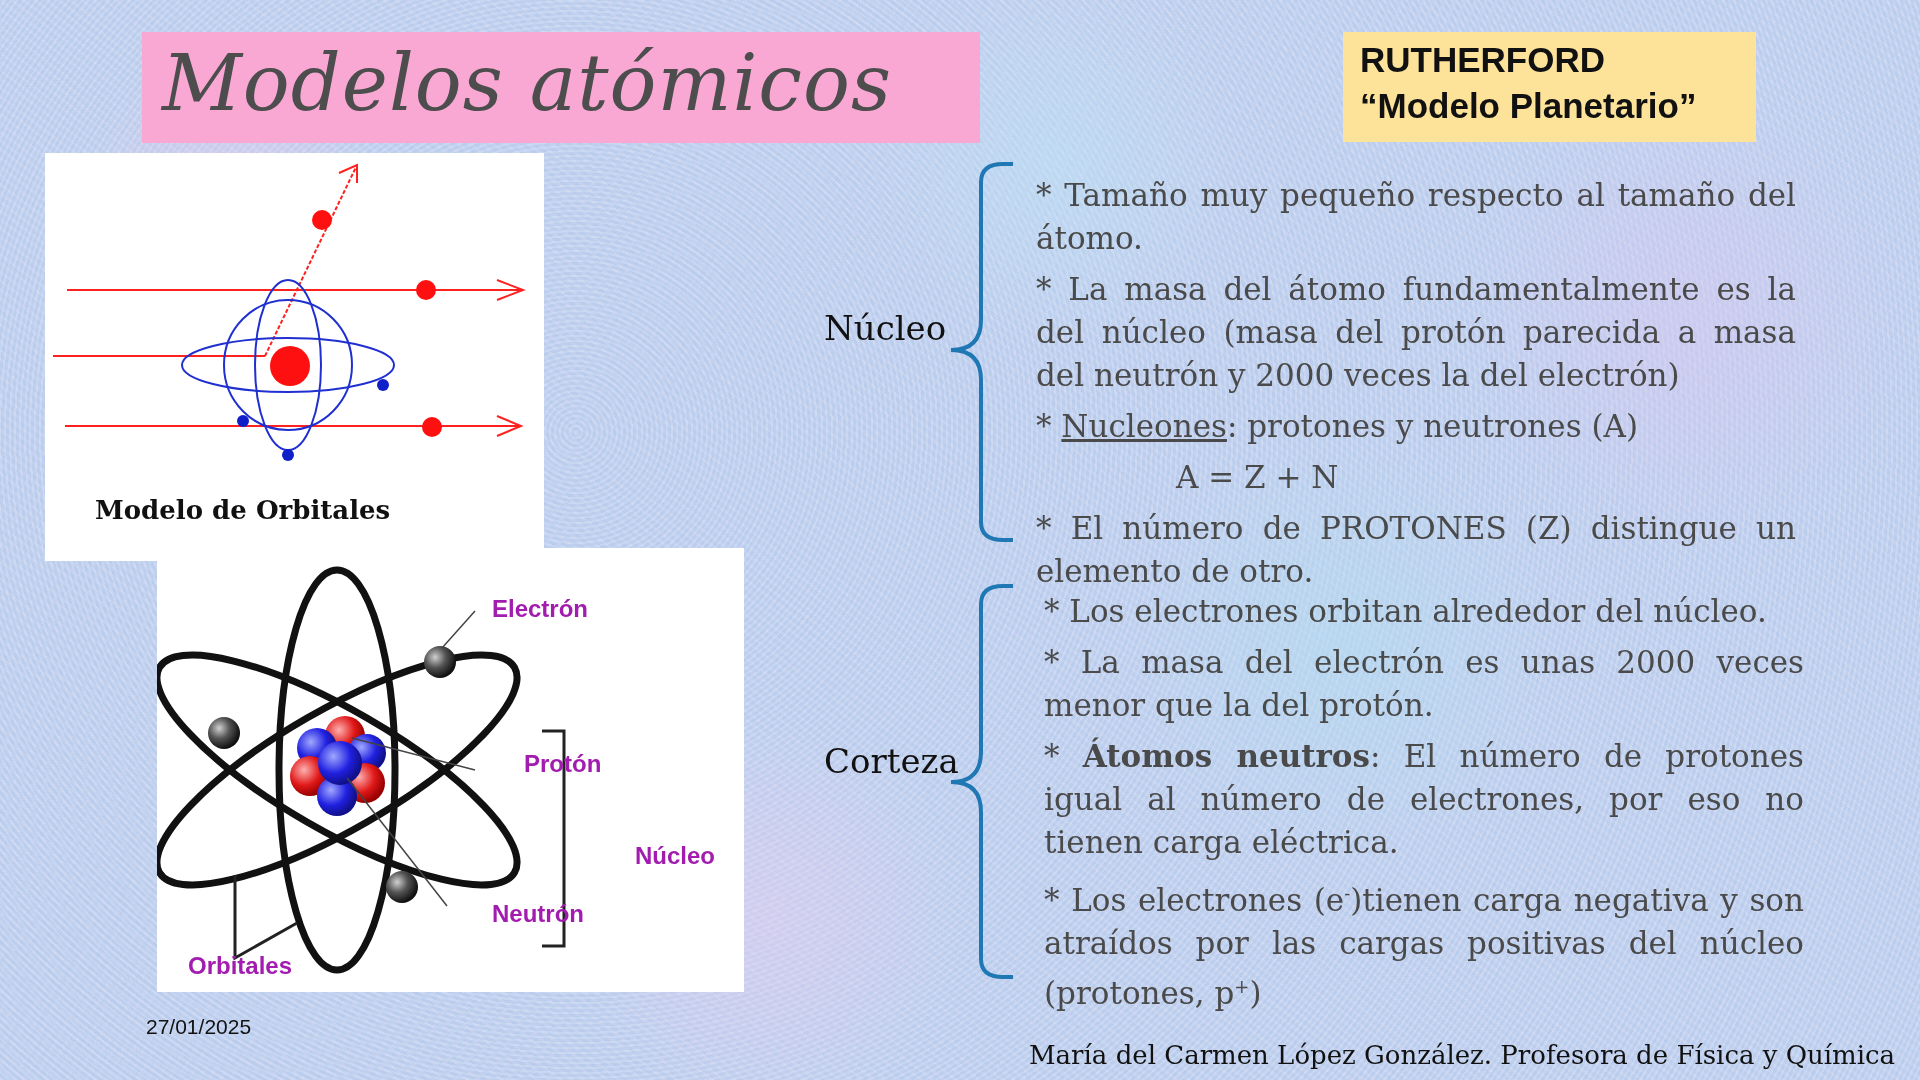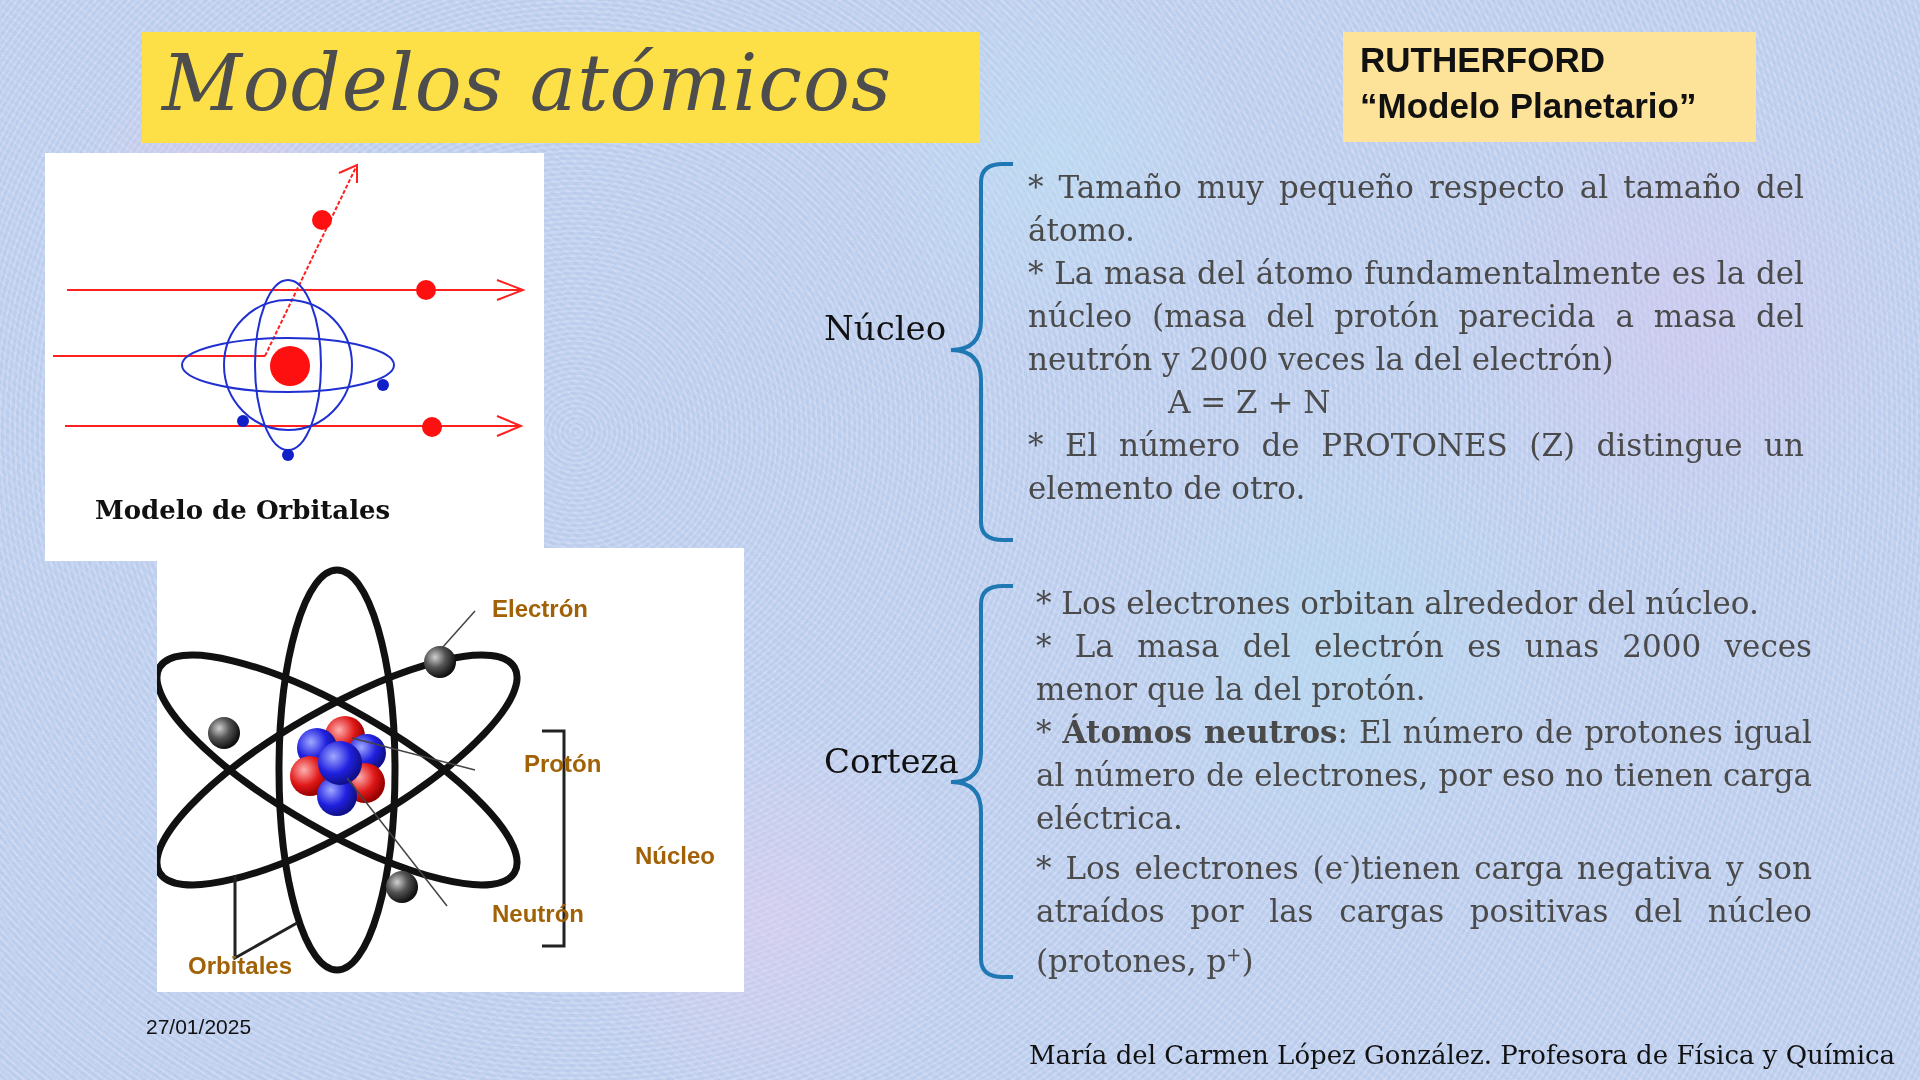--- a/index.html
+++ b/index.html
@@ -13,48 +13,48 @@
       radial-gradient(circle at 40% 85%, rgba(230,205,240,0.5) 0, rgba(230,205,240,0) 200px),
       radial-gradient(circle at 88% 30%, rgba(215,200,240,0.55) 0, rgba(215,200,240,0) 240px),
       radial-gradient(circle at 55% 15%, rgba(190,225,245,0.55) 0, rgba(190,225,245,0) 180px),
       repeating-radial-gradient(circle at 30% 40%, rgba(255,255,255,0.10) 0 2px, rgba(150,170,220,0.10) 2px 5px),
       repeating-linear-gradient(37deg, rgba(255,255,255,0.08) 0 3px, rgba(160,180,230,0.08) 3px 7px),
       repeating-linear-gradient(-61deg, rgba(240,210,240,0.10) 0 4px, rgba(170,200,235,0.10) 4px 9px);
   }
   .abs { position:absolute; }
 
   
-  #title-box { left:142px; top:32px; width:838px; height:111px; background:#fde047; }
+  #title-box { left:142px; top:32px; width:838px; height:111px; background:#f9a8d4; }
   #title-text {
     position:absolute; left:20px; top:6px;
     font-family:"DejaVu Serif", serif; font-style:italic;
     font-size:78px; color:#4d4d4d; letter-spacing:1px; white-space:nowrap;
   }
 
   
   #ruth-box { left:1343px; top:32px; width:413px; height:110px; background:#fde39a; }
   #ruth-title { position:absolute; left:17px; top:8px; font-family:"Liberation Sans", sans-serif; font-weight:bold; font-size:35px; color:#111; }
   #ruth-sub { position:absolute; left:17px; top:54px; font-family:"Liberation Sans", sans-serif; font-weight:bold; font-size:35px; color:#111; }
 
   
   #img1 { left:45px; top:153px; width:499px; height:408px; background:#fff; }
   #img2 { left:157px; top:548px; width:587px; height:444px; background:#fff; }
   .caption-serif { font-family:"DejaVu Serif", serif; font-weight:bold; font-size:26px; color:#111; }
-  .lbl { font-family:"Liberation Sans", sans-serif; font-weight:bold; font-size:24px; color:#a16207; position:absolute; }
+  .lbl { font-family:"Liberation Sans", sans-serif; font-weight:bold; font-size:24px; color:#a21caf; position:absolute; }
 
   
   .section-label { font-family:"DejaVu Serif", serif; font-size:34px; color:#111; }
   .brace { position:absolute; }
 
   
   .body-text {
     position:absolute; font-family:"DejaVu Serif", serif; font-size:31px;
     line-height:43px; color:#4a4a4a; text-align:justify;
   }
-  .body-text p { margin:0; }
+  .body-text p { margin:8px; }
   .body-text u { text-decoration:underline; }
   .center-formula { padding-left:140px; }
 
   #date { left:146px; top:1015px; font-family:"Liberation Sans", sans-serif; font-size:21px; color:#111; }
   #footer { left:1029px; top:1040px; font-family:"DejaVu Serif", serif; font-size:26px; color:#111; white-space:nowrap; }
 </style>
 </head>
 <body>
 
 <div id="title-box" class="abs">
@@ -155,20 +155,21 @@
   <div class="lbl" style="left:31px; top:404px;">Orbitales</div>
 </div>
 
 <div class="abs section-label" style="left:824px; top:308px;">Núcleo</div>
 <svg class="brace" style="left:945px; top:160px;" width="70" height="385" viewBox="0 0 70 385">
   <path d="M68,4 L58,4 Q36,4 36,22 L36,160 Q36,190 6,190 Q36,190 36,220 L36,362 Q36,380 58,380 L68,380" fill="none" stroke="#1f78b4" stroke-width="4"></path>
 </svg>
 <div class="body-text" style="left:1028px; top:166px; width:776px;">
   <p>* Tamaño muy pequeño respecto al tamaño del átomo.</p>
   <p>* La masa del átomo fundamentalmente es la del núcleo (masa del protón parecida a masa del neutrón y 2000 veces la del electrón)</p>
+  <p><span>* </span><u>Nucleones</u><span>: protones y neutrones (A)</span></p>
   <p class="center-formula">A = Z + N</p>
   <p>* El número de PROTONES (Z) distingue un elemento de otro.</p>
 </div>
 
 <div class="abs section-label" style="left:824px; top:741px;text-align:right;">Corteza</div>
 <svg class="brace" style="left:945px; top:582px;" width="70" height="400" viewBox="0 0 70 400">
   <path d="M68,4 L58,4 Q36,4 36,22 L36,170 Q36,200 6,200 Q36,200 36,230 L36,377 Q36,395 58,395 L68,395" fill="none" stroke="#1f78b4" stroke-width="4"></path>
 </svg>
 <div class="body-text" style="left:1036px; top:582px; width:776px;">
   <p>* Los electrones orbitan alrededor del núcleo.</p>

